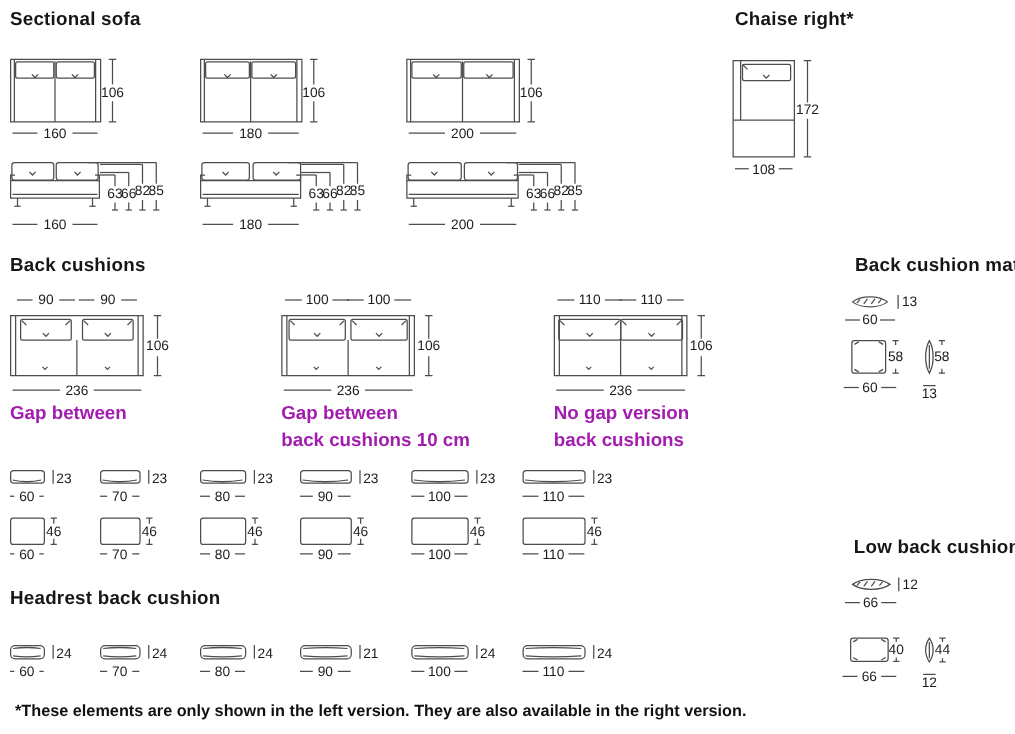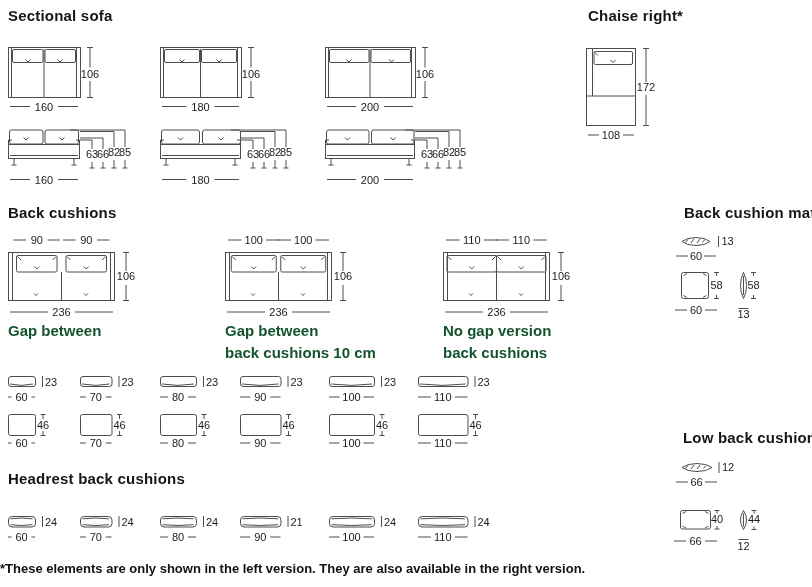--- a/index.html
+++ b/index.html
@@ -1,34 +1,34 @@
 <!DOCTYPE html>
 <html><head>
 <meta charset="utf-8">
 <style>
   html,body{margin:0;padding:0;background:#fff;}
   #canvas{position:relative;width:812px;height:587px;background:#fff;overflow:hidden;
           font-family:"Liberation Sans",sans-serif;color:#1a1a1a;}
   .t{position:absolute;font:bold 15px/1.2 "Liberation Sans",sans-serif;color:#161616;letter-spacing:.2px;white-space:nowrap;}
-  .cap{position:absolute;font:bold 15px/22px "Liberation Sans",sans-serif;color:#14532d;white-space:nowrap;}
+  .cap{position:absolute;font:bold 15px/22px "Liberation Sans",sans-serif;color:#a21caf;white-space:nowrap;}
   .fn{position:absolute;font:bold 13px/1.2 "Liberation Sans",sans-serif;color:#111;white-space:nowrap;}
   svg.d{position:absolute;overflow:visible;}
   svg.d rect,svg.d line,svg.d path{fill:none;stroke:#4d4d4d;stroke-width:1;}
   svg.d text{fill:#1c1c1c;stroke:none;font:11px "Liberation Sans",sans-serif;}
 </style>
 </head>
 <body>
 
 <div id="canvas">
 
   <div class="t" style="left:8px;top:7px">Sectional sofa</div>
   <div class="t" style="left:588px;top:7px">Chaise right*</div>
   <div class="t" style="left:8px;top:204px">Back cushions</div>
   <div class="t" style="left:684px;top:204px">Back cushion mat</div>
-  <div class="t" style="left:8px;top:470px">Headrest back cushions</div>
+  <div class="t" style="left:8px;top:470px">Headrest back cushion</div>
   <div class="t" style="left:683px;top:429px">Low back cushion</div>
 
   <svg class="d" style="left:8px;top:40px" width="118" height="78">
     <g>
       <rect x="0.5" y="7.5" width="72" height="50"></rect>
       <line x1="3.5" y1="7.5" x2="3.5" y2="57.5"></line>
         <line x1="68.5" y1="7.5" x2="68.5" y2="57.5"></line>
       <line x1="36" y1="9" x2="36" y2="57.5"></line>
       <rect x="4.5" y="9.5" width="30.5" height="13" rx="1.5"></rect>
         <rect x="37" y="9.5" width="30.5" height="13" rx="1.5"></rect>
@@ -785,15 +785,15 @@
       <line x1="18" y1="4.5" x2="18" y2="7.5"></line>
         <line x1="18" y1="20.5" x2="18" y2="23.5"></line>
       <text x="18" y="17" text-anchor="middle">44</text>
     </g>
     <g>
       <line x1="2.5" y1="33.5" x2="12.5" y2="33.5"></line>
       <text x="7.5" y="43.5" text-anchor="middle">12</text>
     </g>
   </svg>
 
-  <div class="fn" style="left:0;top:561px">*These elements are only shown in the left version. They are also available in the right version.</div>
+  <div class="fn" style="left:12px;top:561px">*These elements are only shown in the left version. They are also available in the right version.</div>
 
 </div>
 
 </body></html>

